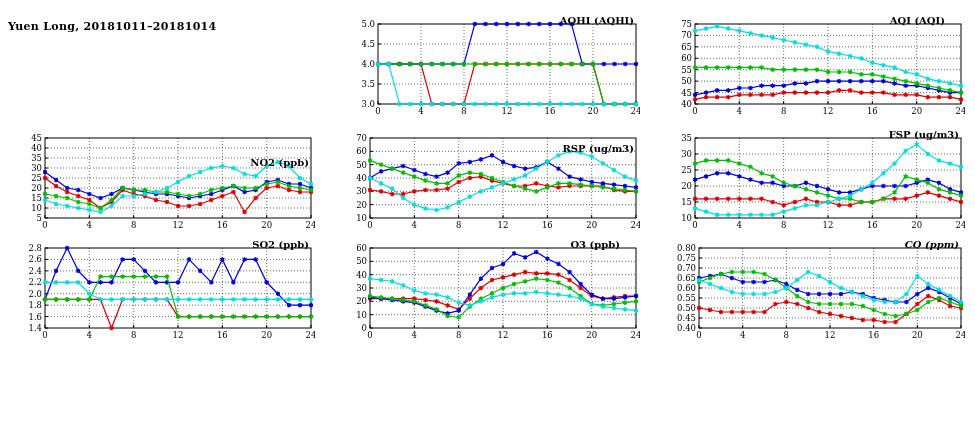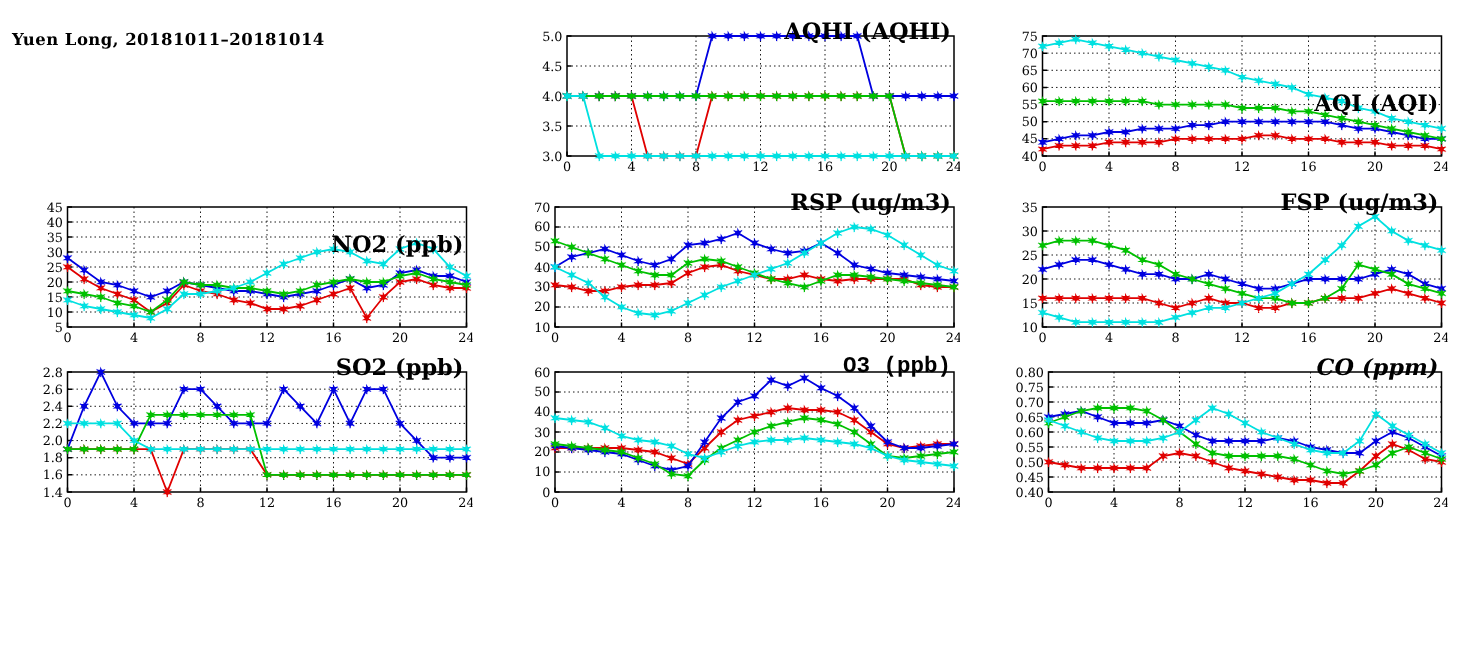--- a/index.html
+++ b/index.html
@@ -1,19 +1,19 @@
 <!DOCTYPE html>
 <html><head>
 <meta charset="utf-8">
 <style>
   html,body{margin:0;padding:0;background:#ffffff;}
   body{width:975px;height:447px;font-family:"DejaVu Serif",serif;position:relative;overflow:hidden;}
   #title{position:absolute;left:8px;top:4px;font-size:11px;font-weight:bold;letter-spacing:0.3px;color:#000;margin-top:16px;}
   .panel{position:absolute;}
-  .ptitle{position:absolute;right:2px;top:2px;font-size:15px;font-weight:bold;color:#000;line-height:10px;}
+  .ptitle{position:absolute;right:2px;top:2px;font-size:10px;font-weight:bold;color:#000;line-height:10px;}
   svg{display:block;}
   .ticklab{font-family:"DejaVu Serif",serif;font-size:8.5px;fill:#000;}
   .yticklab{font-family:"DejaVu Serif",serif;font-size:8.5px;fill:#000;}
 </style>
 </head>
 <body>
 
 <div id="title">Yuen Long, 20181011–20181014</div>
 
 <div class="panel" style="left:340px;top:16px;width:300px;height:106px;">
@@ -300,21 +300,21 @@
       <polyline points="207.33,44.76 207.33,48.96 205.51,45.81 209.15,47.91 205.51,47.91 209.15,45.81 207.33,48.96 207.33,44.76 209.15,47.91 205.51,45.81 209.15,45.81 205.51,47.91 " fill="none" stroke="#00e0e0" stroke-width="0.8"></polyline>
       <polyline points="218.42,47.04 218.42,51.24 216.60,48.09 220.24,50.19 216.60,50.19 220.24,48.09 218.42,51.24 218.42,47.04 220.24,50.19 216.60,48.09 220.24,48.09 216.60,50.19 " fill="none" stroke="#00e0e0" stroke-width="0.8"></polyline>
       <polyline points="229.50,49.33 229.50,53.53 227.68,50.38 231.32,52.48 227.68,52.48 231.32,50.38 229.50,53.53 229.50,49.33 231.32,52.48 227.68,50.38 231.32,50.38 227.68,52.48 " fill="none" stroke="#00e0e0" stroke-width="0.8"></polyline>
       <polyline points="240.58,53.90 240.58,58.10 238.76,54.95 242.40,57.05 238.76,57.05 242.40,54.95 240.58,58.10 240.58,53.90 242.40,57.05 238.76,54.95 242.40,54.95 238.76,57.05 " fill="none" stroke="#00e0e0" stroke-width="0.8"></polyline>
       <polyline points="251.67,56.19 251.67,60.39 249.85,57.24 253.49,59.34 249.85,59.34 253.49,57.24 251.67,60.39 251.67,56.19 253.49,59.34 249.85,57.24 253.49,57.24 249.85,59.34 " fill="none" stroke="#00e0e0" stroke-width="0.8"></polyline>
       <polyline points="262.75,60.76 262.75,64.96 260.93,61.81 264.57,63.91 260.93,63.91 264.57,61.81 262.75,64.96 262.75,60.76 264.57,63.91 260.93,61.81 264.57,61.81 260.93,63.91 " fill="none" stroke="#00e0e0" stroke-width="0.8"></polyline>
       <polyline points="273.83,63.04 273.83,67.24 272.01,64.09 275.65,66.19 272.01,66.19 275.65,64.09 273.83,67.24 273.83,63.04 275.65,66.19 272.01,64.09 275.65,64.09 272.01,66.19 " fill="none" stroke="#00e0e0" stroke-width="0.8"></polyline>
       <polyline points="284.92,65.33 284.92,69.53 283.10,66.38 286.74,68.48 283.10,68.48 286.74,66.38 284.92,69.53 284.92,65.33 286.74,68.48 283.10,66.38 286.74,66.38 283.10,68.48 " fill="none" stroke="#00e0e0" stroke-width="0.8"></polyline>
       <polyline points="296.00,67.61 296.00,71.81 294.18,68.66 297.82,70.76 294.18,70.76 297.82,68.66 296.00,71.81 296.00,67.61 297.82,70.76 294.18,68.66 297.82,68.66 294.18,70.76 " fill="none" stroke="#00e0e0" stroke-width="0.8"></polyline>
     </svg>
-    <div class="ptitle" style="right: 6px; top: 0px; margin-top: 48px;">AQI (AQI)</div>
+    <div class="ptitle" style="right: 20px; top: 0px;">AQI (AQI)</div>
   </div>
 <div class="panel" style="left:15px;top:130px;width:300px;height:106px;">
     <svg width="300" height="106">
       <rect x="30" y="8" width="266" height="80" fill="#ffffff" stroke="#000000" stroke-width="1"></rect>
       <line x1="30" y1="78" x2="296" y2="78" stroke="#000000" stroke-width="0.6" stroke-dasharray="1,2"></line>
       <line x1="30" y1="68" x2="296" y2="68" stroke="#000000" stroke-width="0.6" stroke-dasharray="1,2"></line>
       <line x1="30" y1="58" x2="296" y2="58" stroke="#000000" stroke-width="0.6" stroke-dasharray="1,2"></line>
       <line x1="30" y1="48" x2="296" y2="48" stroke="#000000" stroke-width="0.6" stroke-dasharray="1,2"></line>
       <line x1="30" y1="38" x2="296" y2="38" stroke="#000000" stroke-width="0.6" stroke-dasharray="1,2"></line>
       <line x1="30" y1="28" x2="296" y2="28" stroke="#000000" stroke-width="0.6" stroke-dasharray="1,2"></line>
@@ -602,21 +602,21 @@
       <polyline points="207.33,29.90 207.33,34.10 205.51,30.95 209.15,33.05 205.51,33.05 209.15,30.95 207.33,34.10 207.33,29.90 209.15,33.05 205.51,30.95 209.15,30.95 205.51,33.05 " fill="none" stroke="#00e0e0" stroke-width="0.8"></polyline>
       <polyline points="218.42,23.23 218.42,27.43 216.60,24.28 220.24,26.38 216.60,26.38 220.24,24.28 218.42,27.43 218.42,23.23 220.24,26.38 216.60,24.28 220.24,24.28 216.60,26.38 " fill="none" stroke="#00e0e0" stroke-width="0.8"></polyline>
       <polyline points="229.50,19.23 229.50,23.43 227.68,20.28 231.32,22.38 227.68,22.38 231.32,20.28 229.50,23.43 229.50,19.23 231.32,22.38 227.68,20.28 231.32,20.28 227.68,22.38 " fill="none" stroke="#00e0e0" stroke-width="0.8"></polyline>
       <polyline points="240.58,20.57 240.58,24.77 238.76,21.62 242.40,23.72 238.76,23.72 242.40,21.62 240.58,24.77 240.58,20.57 242.40,23.72 238.76,21.62 242.40,21.62 238.76,23.72 " fill="none" stroke="#00e0e0" stroke-width="0.8"></polyline>
       <polyline points="251.67,24.57 251.67,28.77 249.85,25.62 253.49,27.72 249.85,27.72 253.49,25.62 251.67,28.77 251.67,24.57 253.49,27.72 249.85,25.62 253.49,25.62 249.85,27.72 " fill="none" stroke="#00e0e0" stroke-width="0.8"></polyline>
       <polyline points="262.75,31.23 262.75,35.43 260.93,32.28 264.57,34.38 260.93,34.38 264.57,32.28 262.75,35.43 262.75,31.23 264.57,34.38 260.93,32.28 264.57,32.28 260.93,34.38 " fill="none" stroke="#00e0e0" stroke-width="0.8"></polyline>
       <polyline points="273.83,37.90 273.83,42.10 272.01,38.95 275.65,41.05 272.01,41.05 275.65,38.95 273.83,42.10 273.83,37.90 275.65,41.05 272.01,38.95 275.65,38.95 272.01,41.05 " fill="none" stroke="#00e0e0" stroke-width="0.8"></polyline>
       <polyline points="284.92,44.57 284.92,48.77 283.10,45.62 286.74,47.72 283.10,47.72 286.74,45.62 284.92,48.77 284.92,44.57 286.74,47.72 283.10,45.62 286.74,45.62 283.10,47.72 " fill="none" stroke="#00e0e0" stroke-width="0.8"></polyline>
       <polyline points="296.00,48.57 296.00,52.77 294.18,49.62 297.82,51.72 294.18,51.72 297.82,49.62 296.00,52.77 296.00,48.57 297.82,51.72 294.18,49.62 297.82,49.62 294.18,51.72 " fill="none" stroke="#00e0e0" stroke-width="0.8"></polyline>
     </svg>
-    <div class="ptitle" style="right: 6px; top: 0px;">RSP (ug/m3)</div>
+    <div class="ptitle" style="right: 6px; top: 14px;">RSP (ug/m3)</div>
   </div>
 <div class="panel" style="left:665px;top:130px;width:300px;height:106px;">
     <svg width="300" height="106">
       <rect x="30" y="8" width="266" height="80" fill="#ffffff" stroke="#000000" stroke-width="1"></rect>
       <line x1="30" y1="72" x2="296" y2="72" stroke="#000000" stroke-width="0.6" stroke-dasharray="1,2"></line>
       <line x1="30" y1="56" x2="296" y2="56" stroke="#000000" stroke-width="0.6" stroke-dasharray="1,2"></line>
       <line x1="30" y1="40" x2="296" y2="40" stroke="#000000" stroke-width="0.6" stroke-dasharray="1,2"></line>
       <line x1="30" y1="24" x2="296" y2="24" stroke="#000000" stroke-width="0.6" stroke-dasharray="1,2"></line>
       <line x1="74.33333333333333" y1="8" x2="74.33333333333333" y2="88" stroke="#000000" stroke-width="0.6" stroke-dasharray="1,2"></line>
       <line x1="118.66666666666666" y1="8" x2="118.66666666666666" y2="88" stroke="#000000" stroke-width="0.6" stroke-dasharray="1,2"></line>
@@ -1046,21 +1046,21 @@
       <polyline points="207.33,51.23 207.33,55.43 205.51,52.28 209.15,54.38 205.51,54.38 209.15,52.28 207.33,55.43 207.33,51.23 209.15,54.38 205.51,52.28 209.15,52.28 205.51,54.38 " fill="none" stroke="#00e0e0" stroke-width="0.8"></polyline>
       <polyline points="218.42,52.57 218.42,56.77 216.60,53.62 220.24,55.72 216.60,55.72 220.24,53.62 218.42,56.77 218.42,52.57 220.24,55.72 216.60,53.62 220.24,53.62 216.60,55.72 " fill="none" stroke="#00e0e0" stroke-width="0.8"></polyline>
       <polyline points="229.50,53.90 229.50,58.10 227.68,54.95 231.32,57.05 227.68,57.05 231.32,54.95 229.50,58.10 229.50,53.90 231.32,57.05 227.68,54.95 231.32,54.95 227.68,57.05 " fill="none" stroke="#00e0e0" stroke-width="0.8"></polyline>
       <polyline points="240.58,56.57 240.58,60.77 238.76,57.62 242.40,59.72 238.76,59.72 242.40,57.62 240.58,60.77 240.58,56.57 242.40,59.72 238.76,57.62 242.40,57.62 238.76,59.72 " fill="none" stroke="#00e0e0" stroke-width="0.8"></polyline>
       <polyline points="251.67,61.90 251.67,66.10 249.85,62.95 253.49,65.05 249.85,65.05 253.49,62.95 251.67,66.10 251.67,61.90 253.49,65.05 249.85,62.95 253.49,62.95 249.85,65.05 " fill="none" stroke="#00e0e0" stroke-width="0.8"></polyline>
       <polyline points="262.75,64.57 262.75,68.77 260.93,65.62 264.57,67.72 260.93,67.72 264.57,65.62 262.75,68.77 262.75,64.57 264.57,67.72 260.93,65.62 264.57,65.62 260.93,67.72 " fill="none" stroke="#00e0e0" stroke-width="0.8"></polyline>
       <polyline points="273.83,65.90 273.83,70.10 272.01,66.95 275.65,69.05 272.01,69.05 275.65,66.95 273.83,70.10 273.83,65.90 275.65,69.05 272.01,66.95 275.65,66.95 272.01,69.05 " fill="none" stroke="#00e0e0" stroke-width="0.8"></polyline>
       <polyline points="284.92,67.23 284.92,71.43 283.10,68.28 286.74,70.38 283.10,70.38 286.74,68.28 284.92,71.43 284.92,67.23 286.74,70.38 283.10,68.28 286.74,68.28 283.10,70.38 " fill="none" stroke="#00e0e0" stroke-width="0.8"></polyline>
       <polyline points="296.00,68.57 296.00,72.77 294.18,69.62 297.82,71.72 294.18,71.72 297.82,69.62 296.00,72.77 296.00,68.57 297.82,71.72 294.18,69.62 297.82,69.62 294.18,71.72 " fill="none" stroke="#00e0e0" stroke-width="0.8"></polyline>
     </svg>
-    <div class="ptitle" style="right: 6px; top: 0px; font-family: Liberation Mono, monospace;">O3 (ppb)</div>
+    <div class="ptitle" style="right: 20px; top: 0px;">O3 (ppb)</div>
   </div>
 <div class="panel" style="left:665px;top:240px;width:300px;height:106px;">
     <svg width="300" height="106">
       <rect x="34" y="8" width="262" height="80" fill="#ffffff" stroke="#000000" stroke-width="1"></rect>
       <line x1="34" y1="78" x2="296" y2="78" stroke="#000000" stroke-width="0.6" stroke-dasharray="1,2"></line>
       <line x1="34" y1="68" x2="296" y2="68" stroke="#000000" stroke-width="0.6" stroke-dasharray="1,2"></line>
       <line x1="34" y1="58" x2="296" y2="58" stroke="#000000" stroke-width="0.6" stroke-dasharray="1,2"></line>
       <line x1="34" y1="48.00000000000001" x2="296" y2="48.00000000000001" stroke="#000000" stroke-width="0.6" stroke-dasharray="1,2"></line>
       <line x1="34" y1="38" x2="296" y2="38" stroke="#000000" stroke-width="0.6" stroke-dasharray="1,2"></line>
       <line x1="34" y1="28.000000000000014" x2="296" y2="28.000000000000014" stroke="#000000" stroke-width="0.6" stroke-dasharray="1,2"></line>

